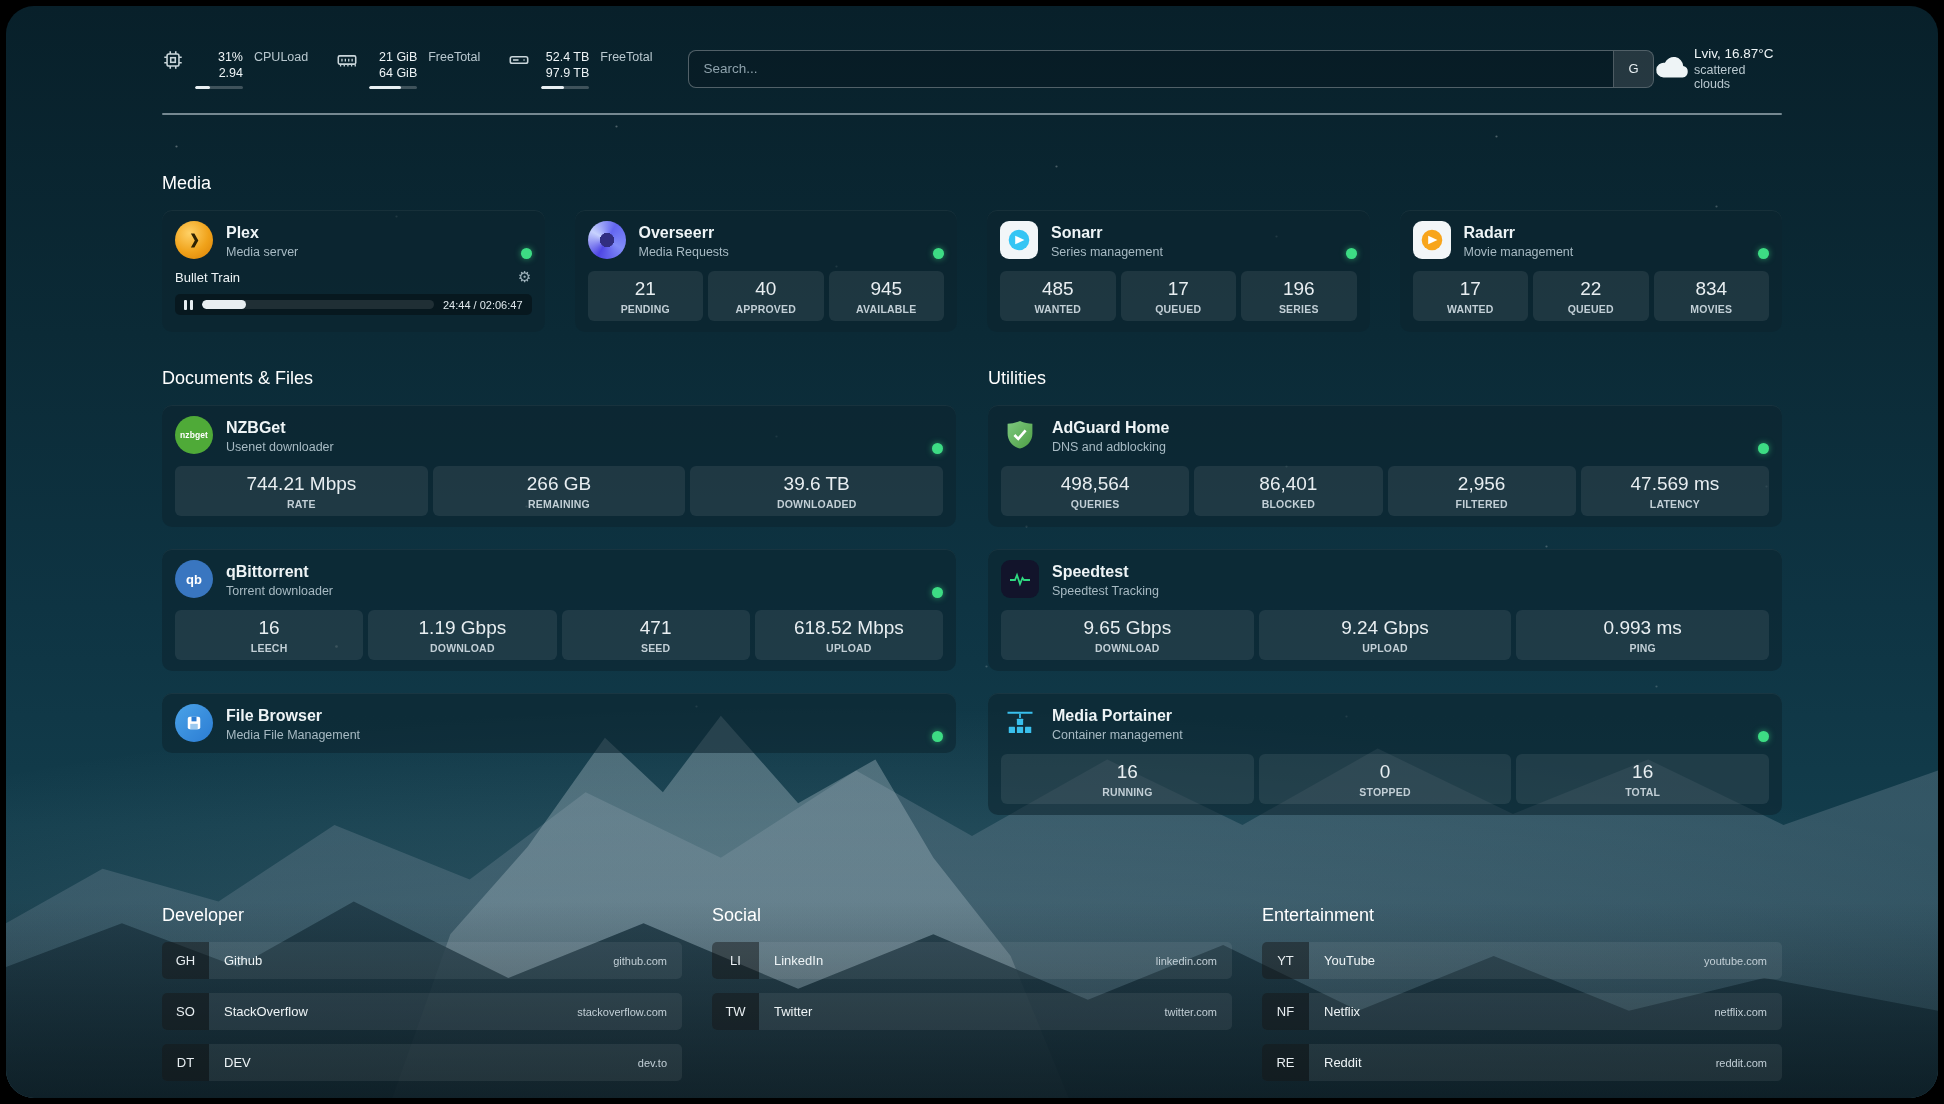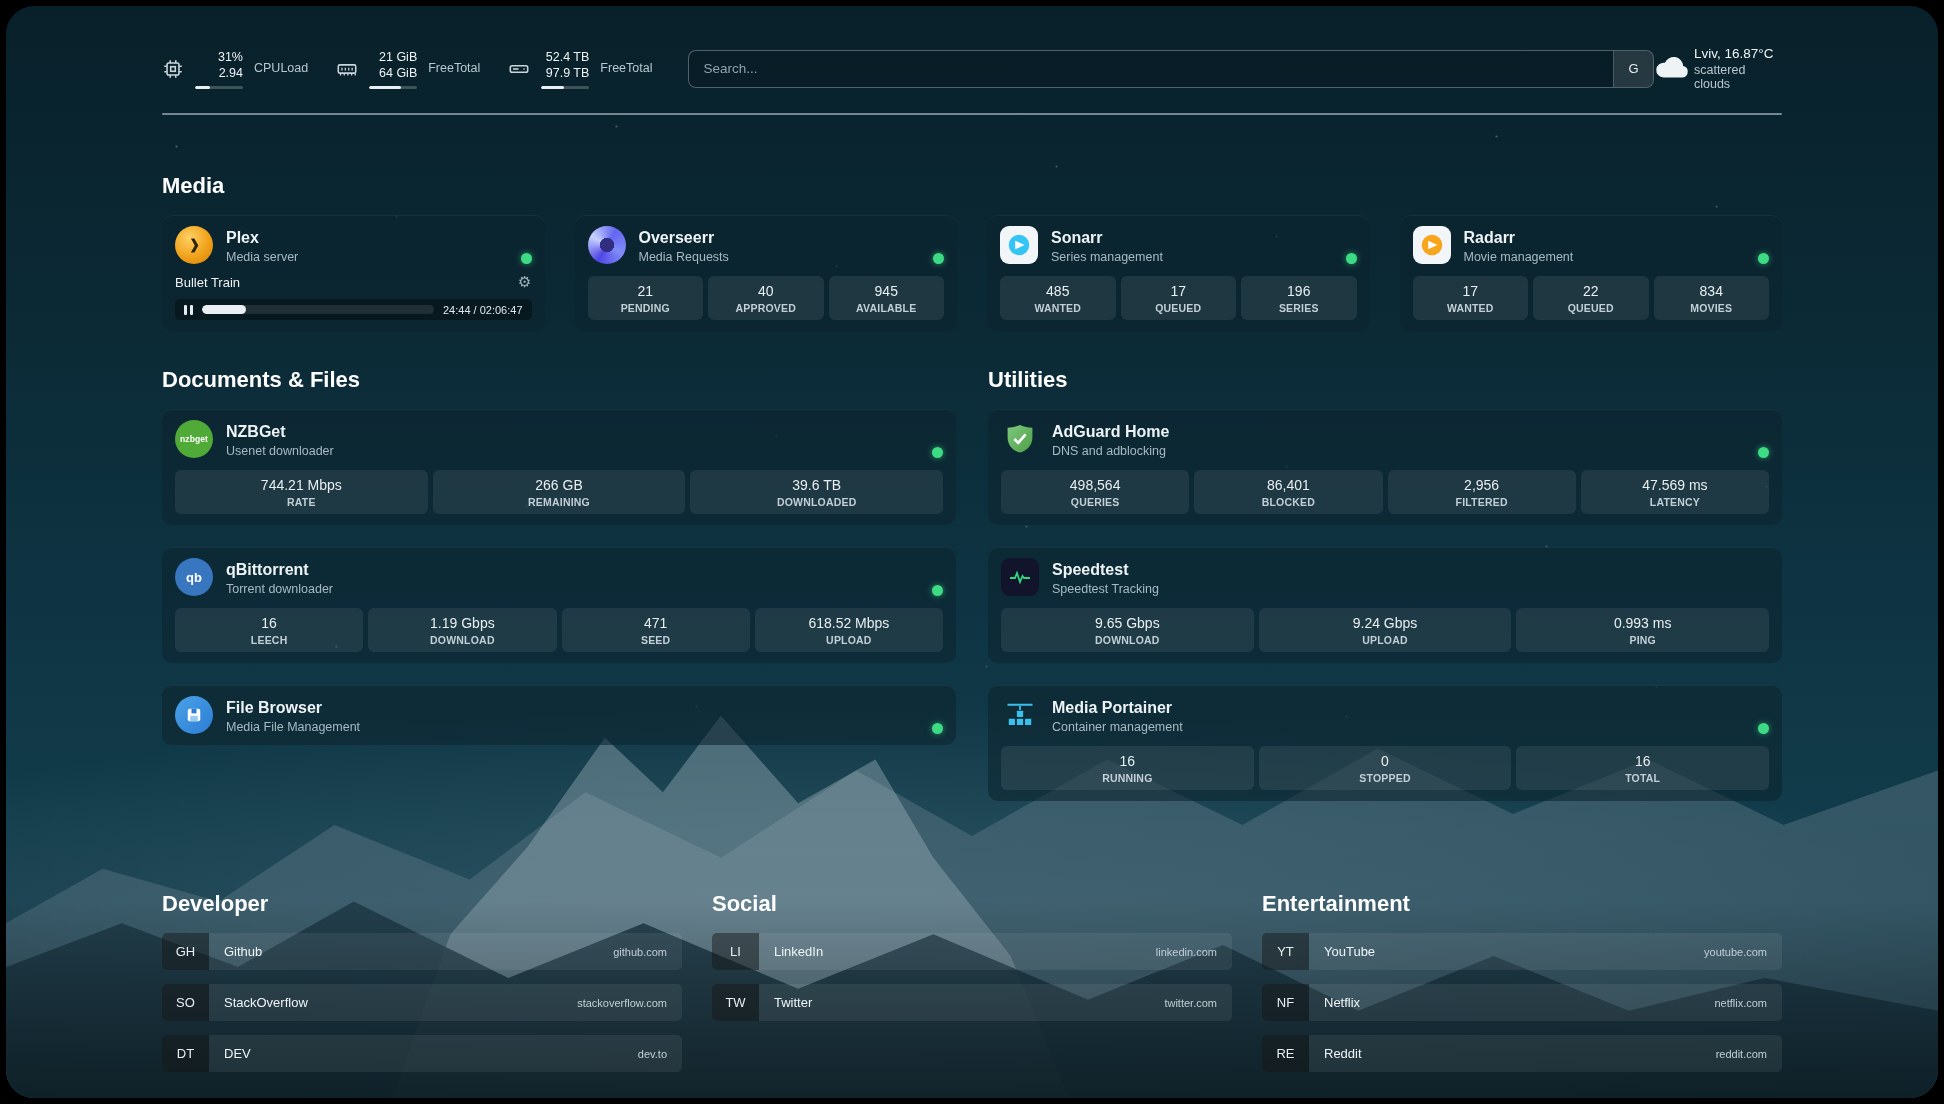--- a/index.html
+++ b/index.html
@@ -22,52 +22,52 @@
     1490px 130px 0 .6px rgba(255,255,255,.28),1710px 200px 0 .6px rgba(255,255,255,.22),260px 420px 0 .6px rgba(255,255,255,.20),
     520px 500px 0 .6px rgba(255,255,255,.22),770px 430px 0 .6px rgba(255,255,255,.18),1020px 520px 0 .6px rgba(255,255,255,.22),
     1280px 460px 0 .6px rgba(255,255,255,.18),1540px 540px 0 .6px rgba(255,255,255,.22),1760px 480px 0 .6px rgba(255,255,255,.18),
     330px 640px 0 .8px rgba(255,255,255,.30),690px 700px 0 .6px rgba(255,255,255,.20),980px 660px 0 .6px rgba(255,255,255,.18),
     1340px 710px 0 .6px rgba(255,255,255,.20),1650px 680px 0 .6px rgba(255,255,255,.18)}
   .content{position:relative;width:1620px;margin:0 auto;padding-top:40px;z-index:2}
 
   
   .topbar{display:flex;align-items:center}
   .resources{display:flex;gap:28px;align-items:center}
-  .res{display:flex;gap:11px;align-items:center}
+  .res{display:flex;gap:11px;align-items:flex-start}
   .res-icon{display:flex;align-items:center;opacity:.92}
   .res-vals{display:flex;flex-direction:column;align-items:flex-end;font-size:12.5px;line-height:1.32;min-width:48px}
   .res-labs{display:flex;flex-direction:row;font-size:12.5px;line-height:1.32;color:#b9c8cf;padding-top:0}
   .res-bar{width:100%;height:3px;background:rgba(255,255,255,.22);border-radius:2px;margin-top:4px;position:relative;overflow:hidden}
   .res-bar i{position:absolute;left:0;top:0;bottom:0;background:#e8eff2;border-radius:2px;display:block}
   .searchbox{display:flex;width:988px;margin-left:36px;height:38px;border:1px solid rgba(255,255,255,.30);border-radius:8px;background:rgba(7,26,34,.55);align-items:center;overflow:hidden}
   .search-input{flex:1;background:transparent;border:0;color:#dfe8ec;font-size:13.5px;padding:0 14px;outline:none;font-family:"Liberation Sans",sans-serif}
   .search-input::placeholder{color:#8fa3ad}
   .search-btn{width:40px;height:100%;background:rgba(255,255,255,.12);border:0;border-left:1px solid rgba(255,255,255,.18);color:#e8eff2;font-size:13px;cursor:pointer;font-family:"Liberation Sans",sans-serif}
   .weather{margin-left:auto;display:flex;gap:4px;align-items:center}
   .weather-loc{font-size:13.5px}
   .weather-cond{font-size:12.5px;color:#b9c8cf;margin-top:2px}
   .divider{margin-top:22px;height:2px;background:rgba(225,238,243,.5);border-radius:1px}
 
   
-  .section-title{font-size:22px;font-weight:700;color:#fff;margin-bottom:16px}
+  .section-title{font-size:18px;font-weight:400;color:#fff;margin-bottom:16px}
   .group-media{margin-top:58px}
   .media-grid{display:grid;grid-template-columns:repeat(4,1fr);gap:30px}
   .two-col{display:grid;grid-template-columns:1fr 1fr;gap:0 32px;margin-top:36px}
   .col-stack{display:flex;flex-direction:column;gap:22px}
 
   
   .card{background:rgba(12,36,46,.58);border-radius:10px;padding:11px 13px;box-shadow:inset 0 1px 0 rgba(255,255,255,.05)}
   .svc-header{display:flex;align-items:flex-end;gap:13px}
   .svc-icon{width:38px;height:38px;border-radius:9px;flex:none;display:flex;align-items:center;justify-content:center}
   .svc-name{font-size:16px;font-weight:600}
   .svc-desc{font-size:12.5px;color:#a7bac3;margin-top:3px}
   .dot{margin-left:auto;width:11px;height:11px;border-radius:50%;background:#3ddc84;box-shadow:0 0 6px rgba(61,220,132,.6);flex:none}
   .stats{display:flex;gap:5px;margin-top:12px}
   .stat{flex:1;background:rgba(255,255,255,.08);border-radius:6px;text-align:center;padding:7px 4px 6px}
-  .stat-value{font-size:14px;color:#e8eef1}
+  .stat-value{font-size:19px;color:#e8eef1}
   .stat-label{font-size:10.5px;font-weight:700;color:#c2cfd6;margin-top:3px;letter-spacing:.2px}
 
   
   .player-row{display:flex;align-items:center;margin-top:11px;font-size:13px}
   .gear{margin-left:auto;color:#9fb3bc;font-size:15px;font-family:"DejaVu Sans",sans-serif;cursor:pointer;line-height:1}
   .player-bar{margin-top:9px;height:21px;background:rgba(0,0,0,.35);border-radius:5px;display:flex;align-items:center;padding:0 9px;gap:9px;font-size:11px}
   .pause-btn{display:flex;gap:3px;cursor:pointer}
   .pause-btn i{width:3px;height:10px;background:#e4ecef;display:block;border-radius:1px}
   .progress-track{flex:1;height:9px;border-radius:5px;background:rgba(255,255,255,.10);position:relative;overflow:hidden}
   .progress-track i{position:absolute;left:0;top:0;bottom:0;background:#e8eef1;border-radius:5px;display:block}

